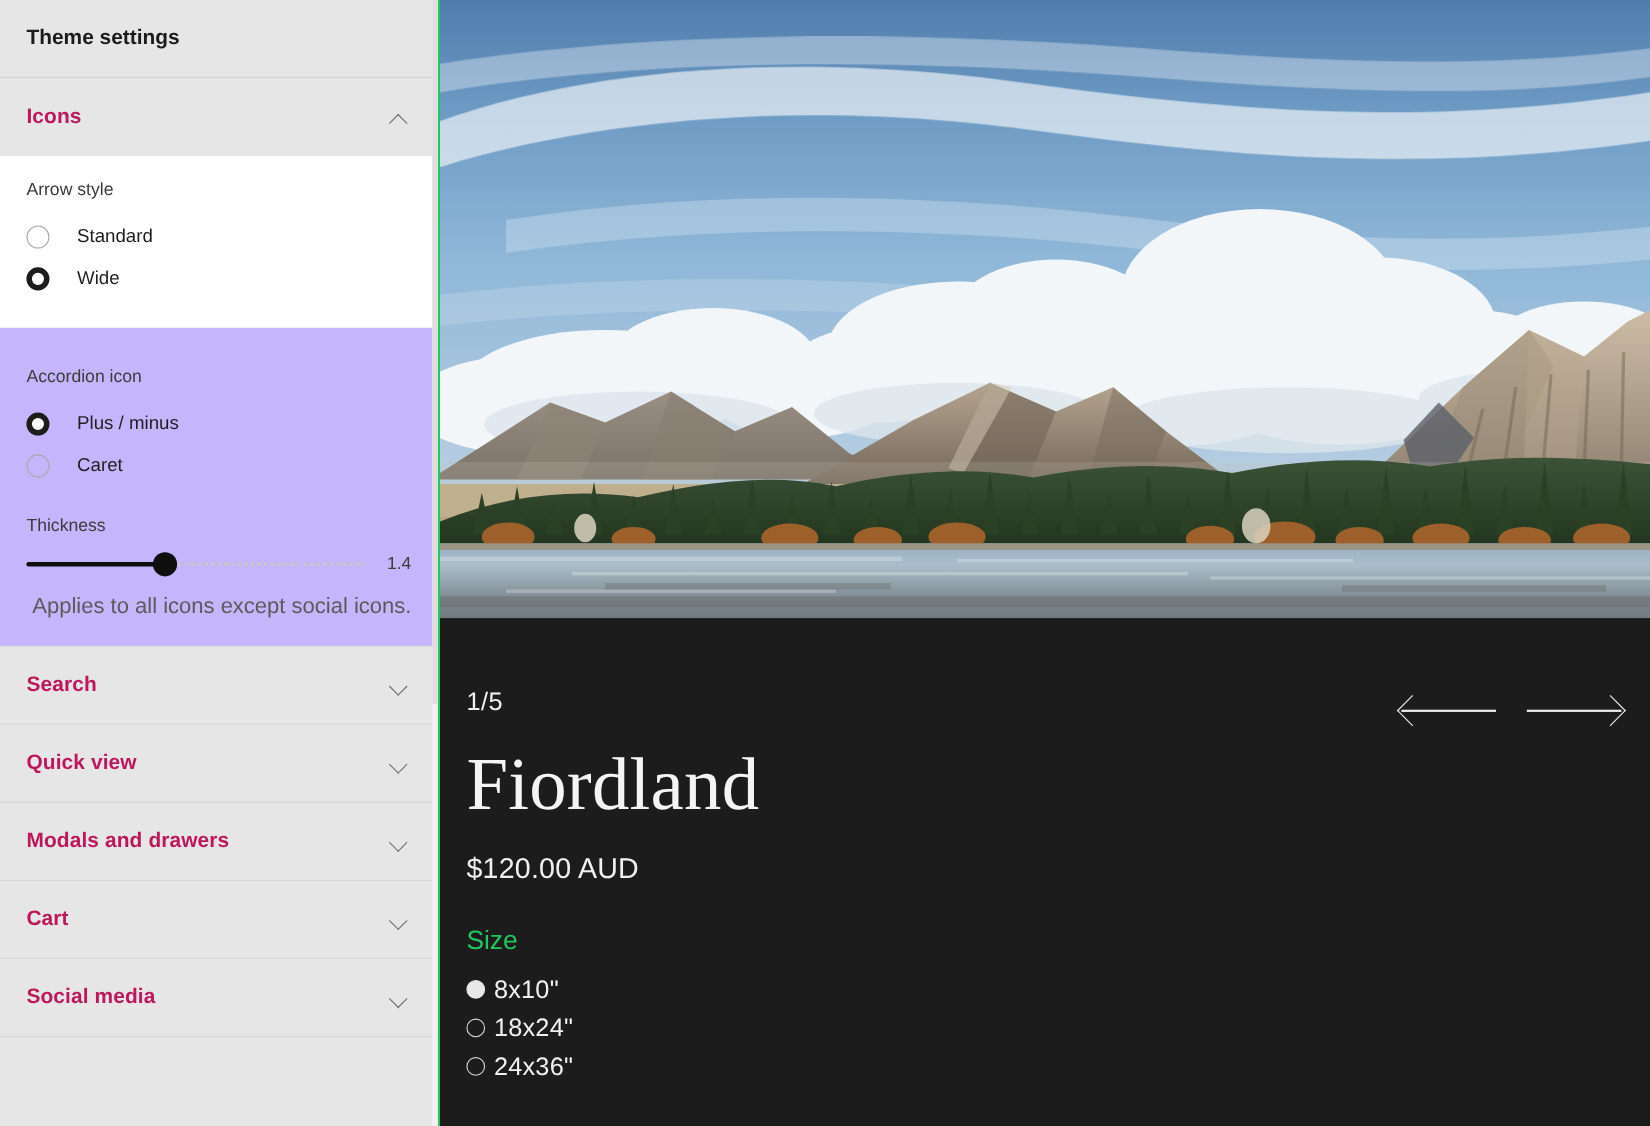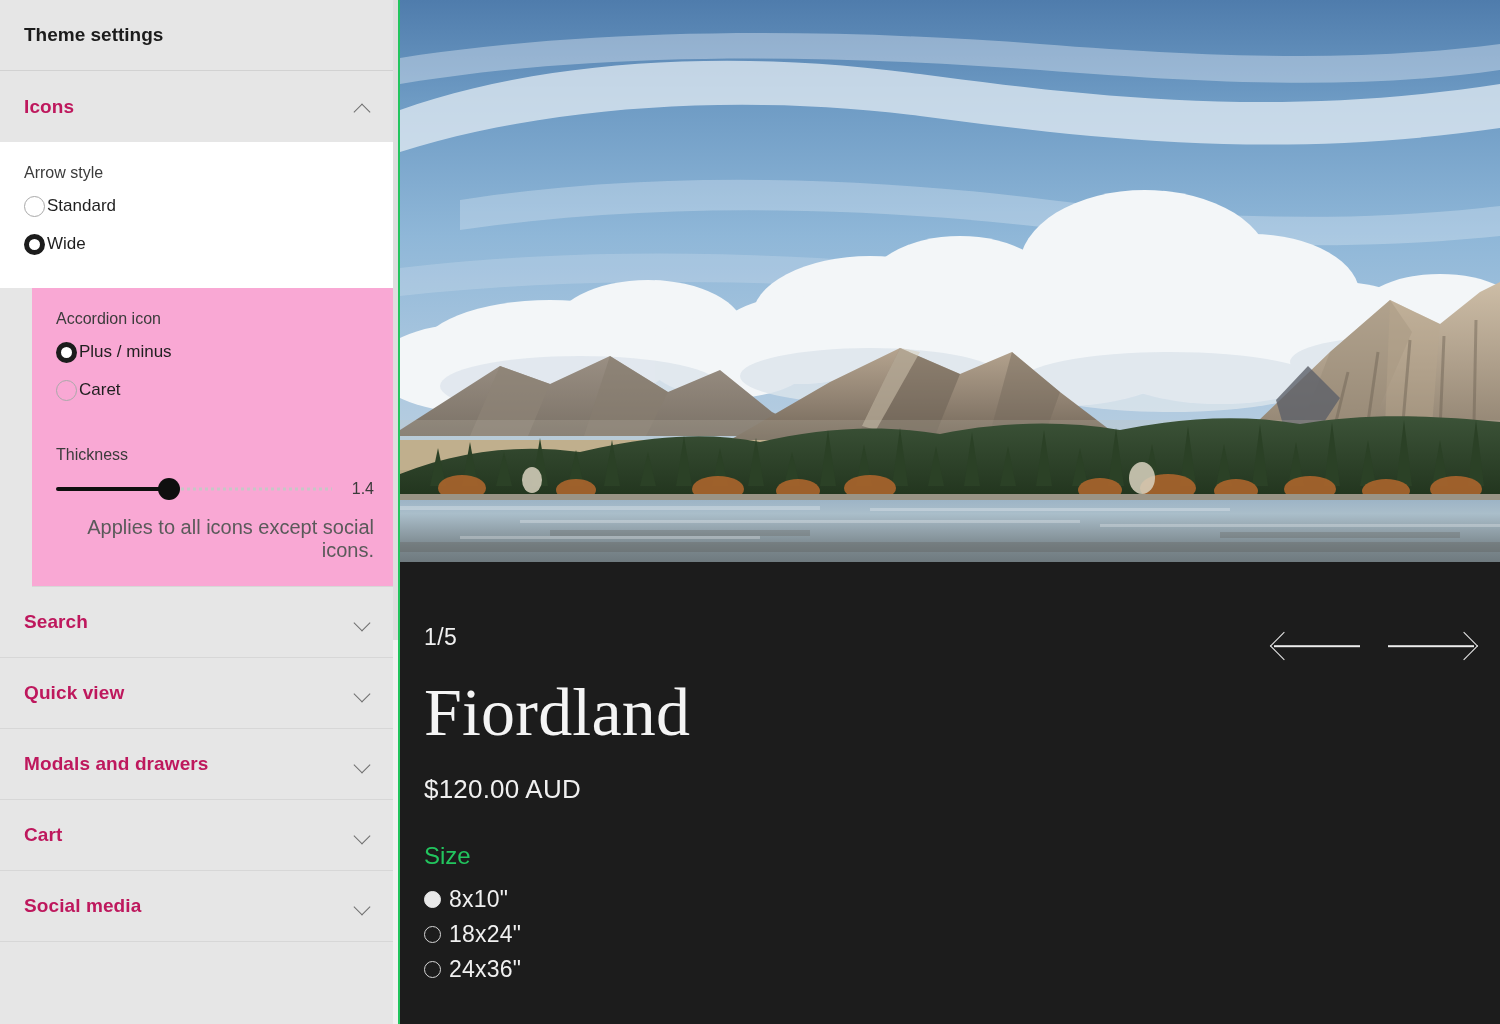--- a/index.html
+++ b/index.html
@@ -69,37 +69,36 @@
     border-bottom: 1.6px solid #6f6f6f;
     transform: rotate(45deg);
   }
   .chev.up::before {
     top: 10px;
     transform: rotate(-135deg);
   }
 
   .panel-white {
     background: #ffffff;
-    padding: 22px 24px 16px 24px;
+    padding: 22px 24px 26px 24px;
   }
   .panel-gray {
-    background: #f9a8d4;
-    padding: 22px 24px 24px 24px;
+    background: #c4b5fd;
+    padding: 36px 24px 24px 24px;
     border-bottom: 1px solid #d7d7d7;
-    margin-left: 32px;
   }
   .field-label {
     font-size: 16px;
     color: #3b3b3b;
     margin-bottom: 14px;
   }
 
   .radio-row {
-    display: flex; align-items: flex-start;
-    gap: 2px;
+    display: flex; align-items: center;
+    gap: 25px;
     height: 38px;
     cursor: pointer;
   }
   .radio-mark {
     width: 21px; height: 21px;
     border-radius: 50%;
     flex: 0 0 auto;
     background: transparent;
     border: 1.4px solid #a9a9a9;
   }

